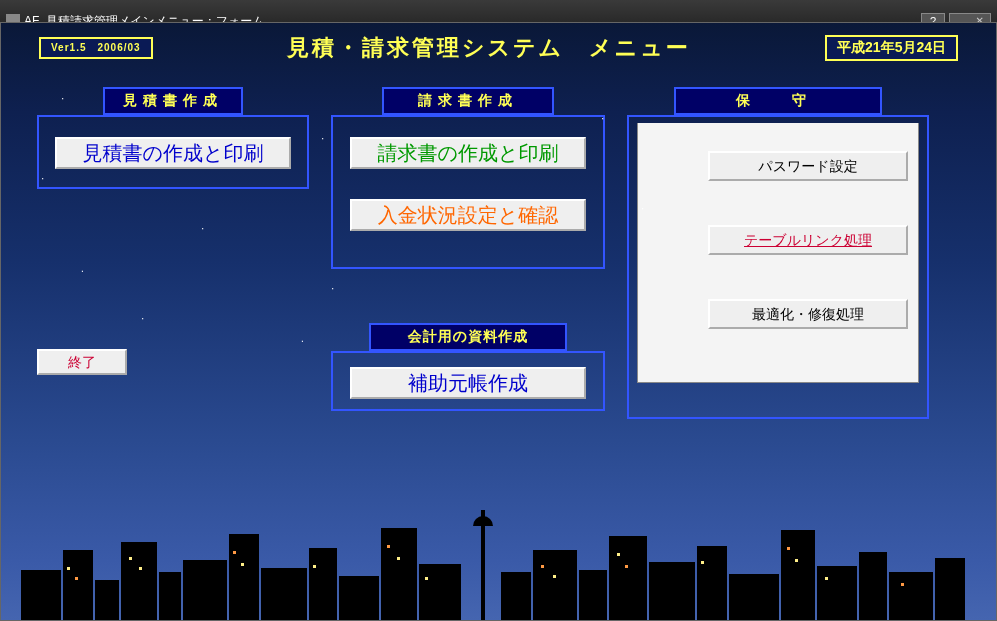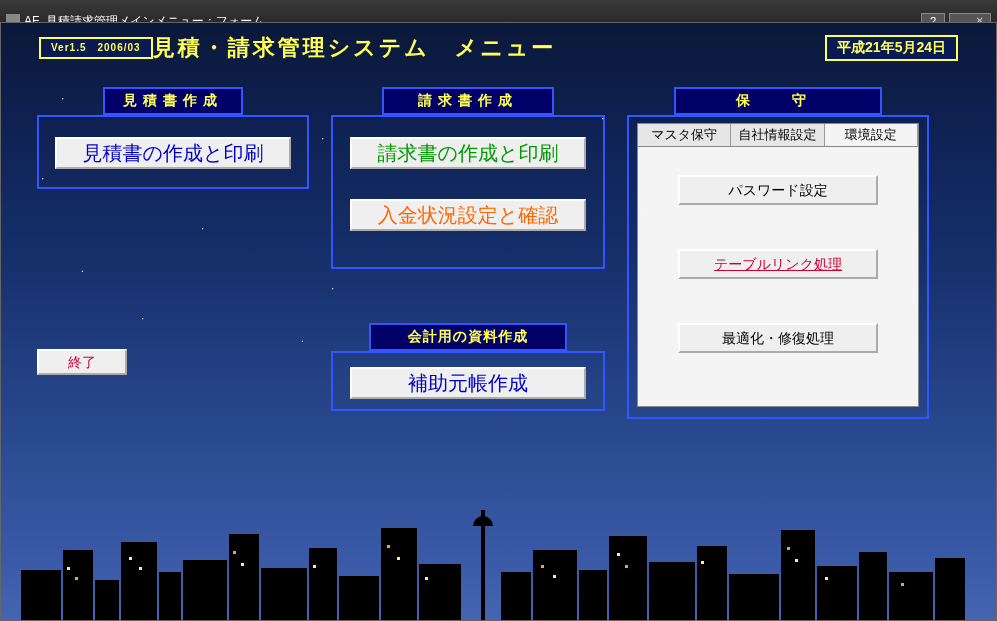--- a/index.html
+++ b/index.html
@@ -81,20 +81,21 @@
   border: 2px solid #ffff55;
   background: #0a1a55;
   color: #ffff55;
   font-size: 10px;
   font-weight: bold;
   padding: 2px 10px;
   letter-spacing: 1px;
 }
 .sys-title {
   flex: 1;
+  text-align: center;
   color: #ffff55;
   font-size: 22px;
   font-weight: bold;
   letter-spacing: 3px;
 }
 .date-box {
   border: 2px solid #ffff55;
   background: #0a1a55;
   color: #ffff55;
   font-size: 14px;
@@ -184,21 +185,21 @@
 .tab.active { background: #f4f4f4; border-bottom: 1px solid #f4f4f4; }
 .tab-body {
   background: #f4f4f4;
   border: 1px solid #888;
   border-top: none;
   height: 260px;
   padding: 28px 10px;
   display: flex;
   flex-direction: column;
   gap: 44px;
-  align-items: center;
+  align-items: flex-end;
 }
 .tab-body .btn { width: 200px; height: 30px; font-size: 14px; line-height: 26px; }
 
 
 .star { position: absolute; color: #fff; font-size: 10px; pointer-events: none; }
 
 
 .skyline {
   position: absolute;
   bottom: 0; left: 0; right: 0;
@@ -268,25 +269,20 @@
         <div style="height:54px"></div>
         <div class="section-head acct">会計用の資料作成</div>
         <div class="panel acct">
           <div class="btn">補助元帳作成</div>
         </div>
       </div>
 
       <div class="col col3">
         <div class="section-head">保　守</div>
         <div class="maint-frame">
-          <div class="tabs">
-            <div class="tab">マスタ保守</div>
-            <div class="tab">自社情報設定</div>
-            <div class="tab active">環境設定</div>
-          </div>
           <div class="tab-body">
             <div class="btn black">パスワード設定</div>
             <div class="btn redlink">テーブルリンク処理</div>
             <div class="btn black">最適化・修復処理</div>
           </div>
         </div>
       </div>
     </div>
 
     <div class="skyline">

